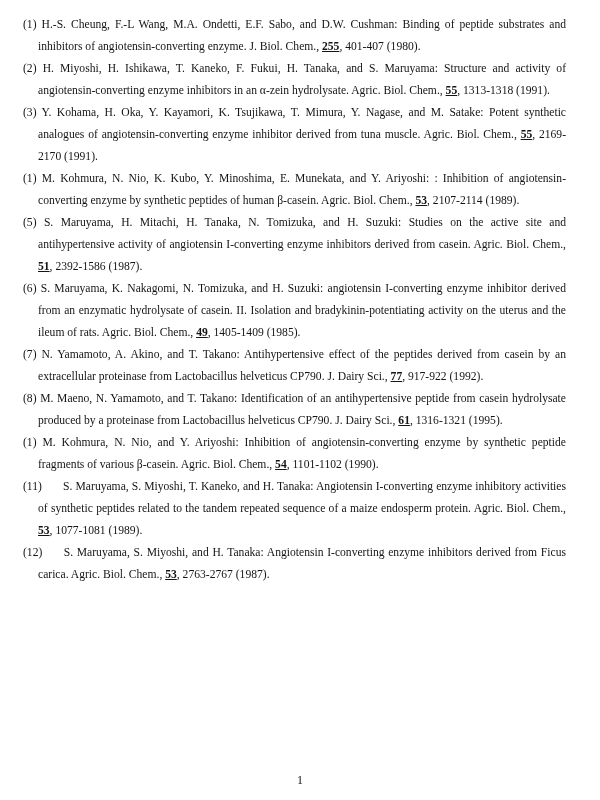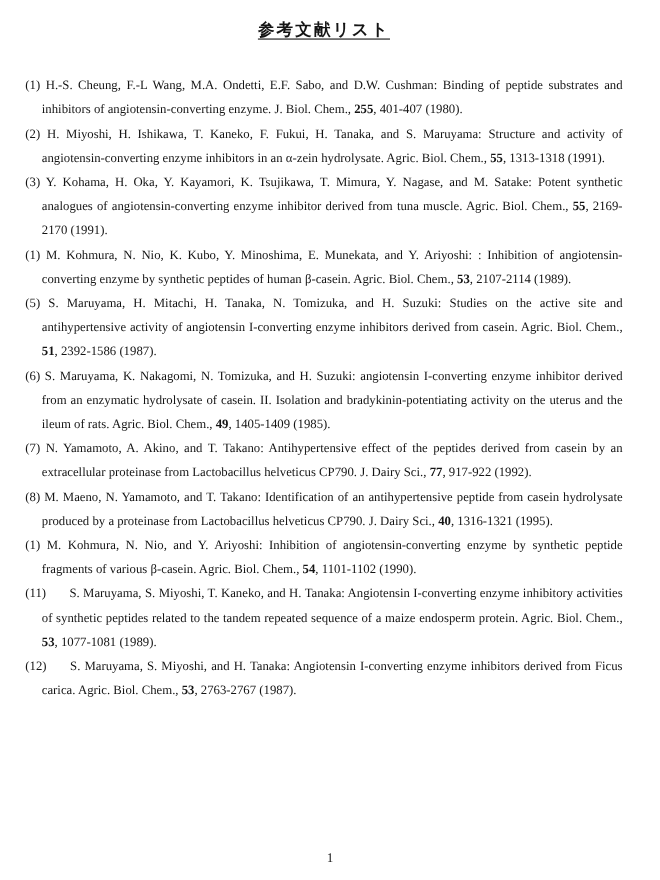--- a/index.html
+++ b/index.html
@@ -30,44 +30,41 @@
     padding-left:15px;
     text-indent:-15px;
   }
   .refs .num { white-space:nowrap; }
   .refs p.ref.tabbed .num {
     display:inline-block;
     width:37px;
     text-indent:0;
   }
   .it { }
-  .bd { font-weight:bold; }
+  .bd { font-weight:bold;text-decoration:underline; }
   .footer {
     position:absolute;
     bottom:12px; left:0; right:0;
     text-align:center;
     font-size:12px;
   }
 </style>
 </head>
 <body>
 
 <div class="page">
-  <div class="title-wrap">
-    <span class="doc-title">参考文献リスト</span>
-  </div>
 
   <div class="refs">
       <p class="ref"><span class="num">(1)</span> <span>H.-S. Cheung, F.-L Wang, M.A. Ondetti, E.F. Sabo, and D.W. Cushman: Binding of peptide substrates and inhibitors of angiotensin-converting enzyme. </span><span class="it">J. Biol. Chem.</span><span>, </span><span class="bd">255</span><span>, 401-407 (1980).</span></p>
       <p class="ref"><span class="num">(2)</span> <span>H. Miyoshi, H. Ishikawa, T. Kaneko, F. Fukui, H. Tanaka, and S. Maruyama: Structure and activity of angiotensin-converting enzyme inhibitors in an α-zein hydrolysate. </span><span class="it">Agric. Biol. Chem.</span><span>, </span><span class="bd">55</span><span>, 1313-1318 (1991).</span></p>
       <p class="ref"><span class="num">(3)</span> <span>Y. Kohama, H. Oka, Y. Kayamori, K. Tsujikawa, T. Mimura, Y. Nagase, and M. Satake: Potent synthetic analogues of angiotensin-converting enzyme inhibitor derived from tuna muscle. </span><span class="it">Agric. Biol. Chem.</span><span>, </span><span class="bd">55</span><span>, 2169-2170 (1991).</span></p>
       <p class="ref"><span class="num">(1)</span> <span>M. Kohmura, N. Nio, K. Kubo, Y. Minoshima, E. Munekata, and Y. Ariyoshi: : Inhibition of angiotensin-converting enzyme by synthetic peptides of human β-casein. </span><span class="it">Agric. Biol. Chem.</span><span>, </span><span class="bd">53</span><span>, 2107-2114 (1989).</span></p>
       <p class="ref"><span class="num">(5)</span> <span>S. Maruyama, H. Mitachi, H. Tanaka, N. Tomizuka, and H. Suzuki: Studies on the active site and antihypertensive activity of angiotensin I-converting enzyme inhibitors derived from casein. </span><span class="it">Agric. Biol. Chem.</span><span>, </span><span class="bd">51</span><span>, 2392-1586 (1987).</span></p>
       <p class="ref"><span class="num">(6)</span> <span>S. Maruyama, K. Nakagomi, N. Tomizuka, and H. Suzuki: angiotensin I-converting enzyme inhibitor derived from an enzymatic hydrolysate of casein. II. Isolation and bradykinin-potentiating activity on the uterus and the ileum of rats. </span><span class="it">Agric. Biol. Chem.</span><span>, </span><span class="bd">49</span><span>, 1405-1409 (1985).</span></p>
       <p class="ref"><span class="num">(7)</span> <span>N. Yamamoto, A. Akino, and T. Takano: Antihypertensive effect of the peptides derived from casein by an extracellular proteinase from </span><span class="it">Lactobacillus helveticus</span><span> CP790. </span><span class="it">J. Dairy Sci.</span><span>, </span><span class="bd">77</span><span>, 917-922 (1992).</span></p>
-      <p class="ref"><span class="num">(8)</span> <span>M. Maeno, N. Yamamoto, and T. Takano: Identification of an antihypertensive peptide from casein hydrolysate produced by a proteinase from </span><span class="it">Lactobacillus helveticus</span><span> CP790. </span><span class="it">J. Dairy Sci.</span><span>, </span><span class="bd">40</span><span>, 1316-1321 (1995).</span></p>
+      <p class="ref"><span class="num">(8)</span> <span>M. Maeno, N. Yamamoto, and T. Takano: Identification of an antihypertensive peptide from casein hydrolysate produced by a proteinase from </span><span class="it">Lactobacillus helveticus</span><span> CP790. </span><span class="it">J. Dairy Sci.</span><span>, </span><span class="bd">61</span><span>, 1316-1321 (1995).</span></p>
       <p class="ref"><span class="num">(1)</span> <span>M. Kohmura, N. Nio, and Y. Ariyoshi: Inhibition of angiotensin-converting enzyme by synthetic peptide fragments of various β-casein. </span><span class="it">Agric. Biol. Chem.</span><span>, </span><span class="bd">54</span><span>, 1101-1102 (1990).</span></p>
       <p class="ref tabbed"><span class="num">(11)</span> <span>S. Maruyama, S. Miyoshi, T. Kaneko, and H. Tanaka: Angiotensin I-converting enzyme inhibitory activities of synthetic peptides related to the tandem repeated sequence of a maize endosperm protein. </span><span class="it">Agric. Biol. Chem.</span><span>, </span><span class="bd">53</span><span>, 1077-1081 (1989).</span></p>
       <p class="ref tabbed"><span class="num">(12)</span> <span>S. Maruyama, S. Miyoshi, and H. Tanaka: Angiotensin I-converting enzyme inhibitors derived from </span><span class="it">Ficus carica</span><span>. </span><span class="it">Agric. Biol. Chem.</span><span>, </span><span class="bd">53</span><span>, 2763-2767 (1987).</span></p>
     </div>
 
   <div class="footer">1</div>
 </div>
 
 </body></html>

